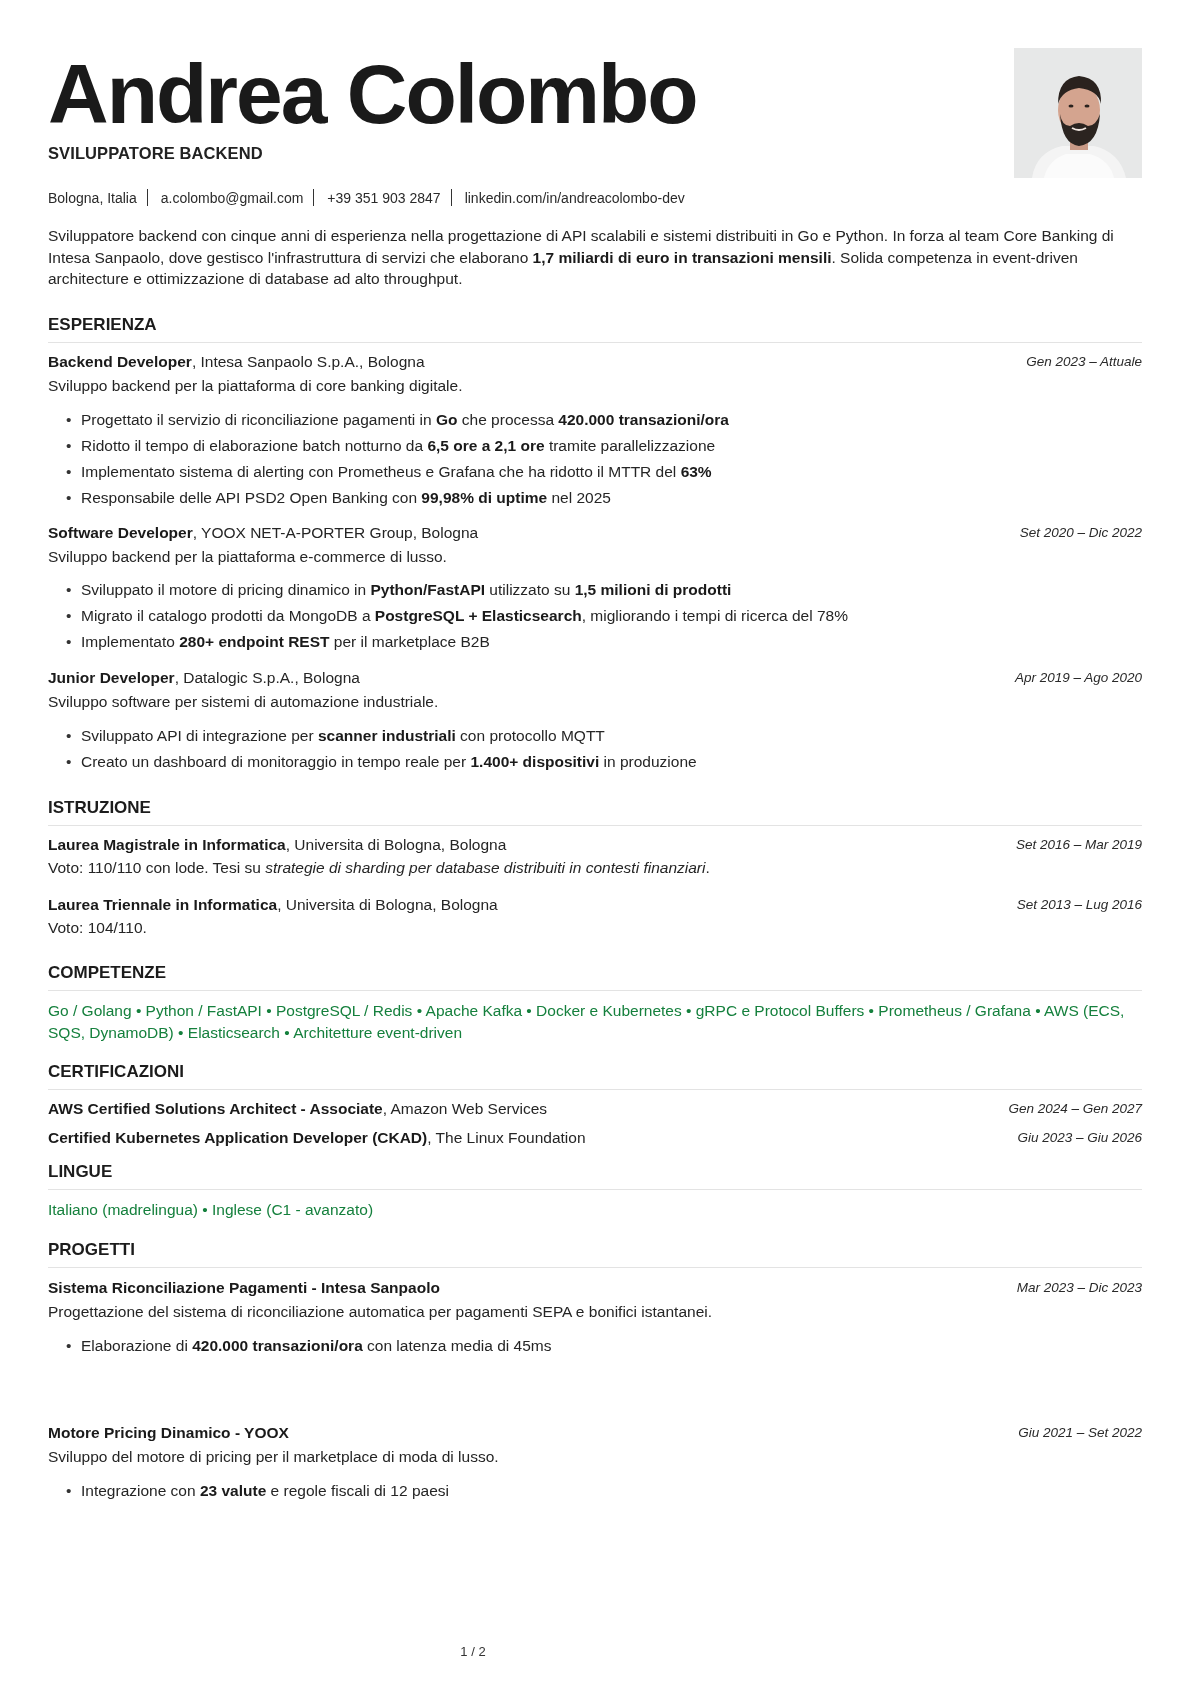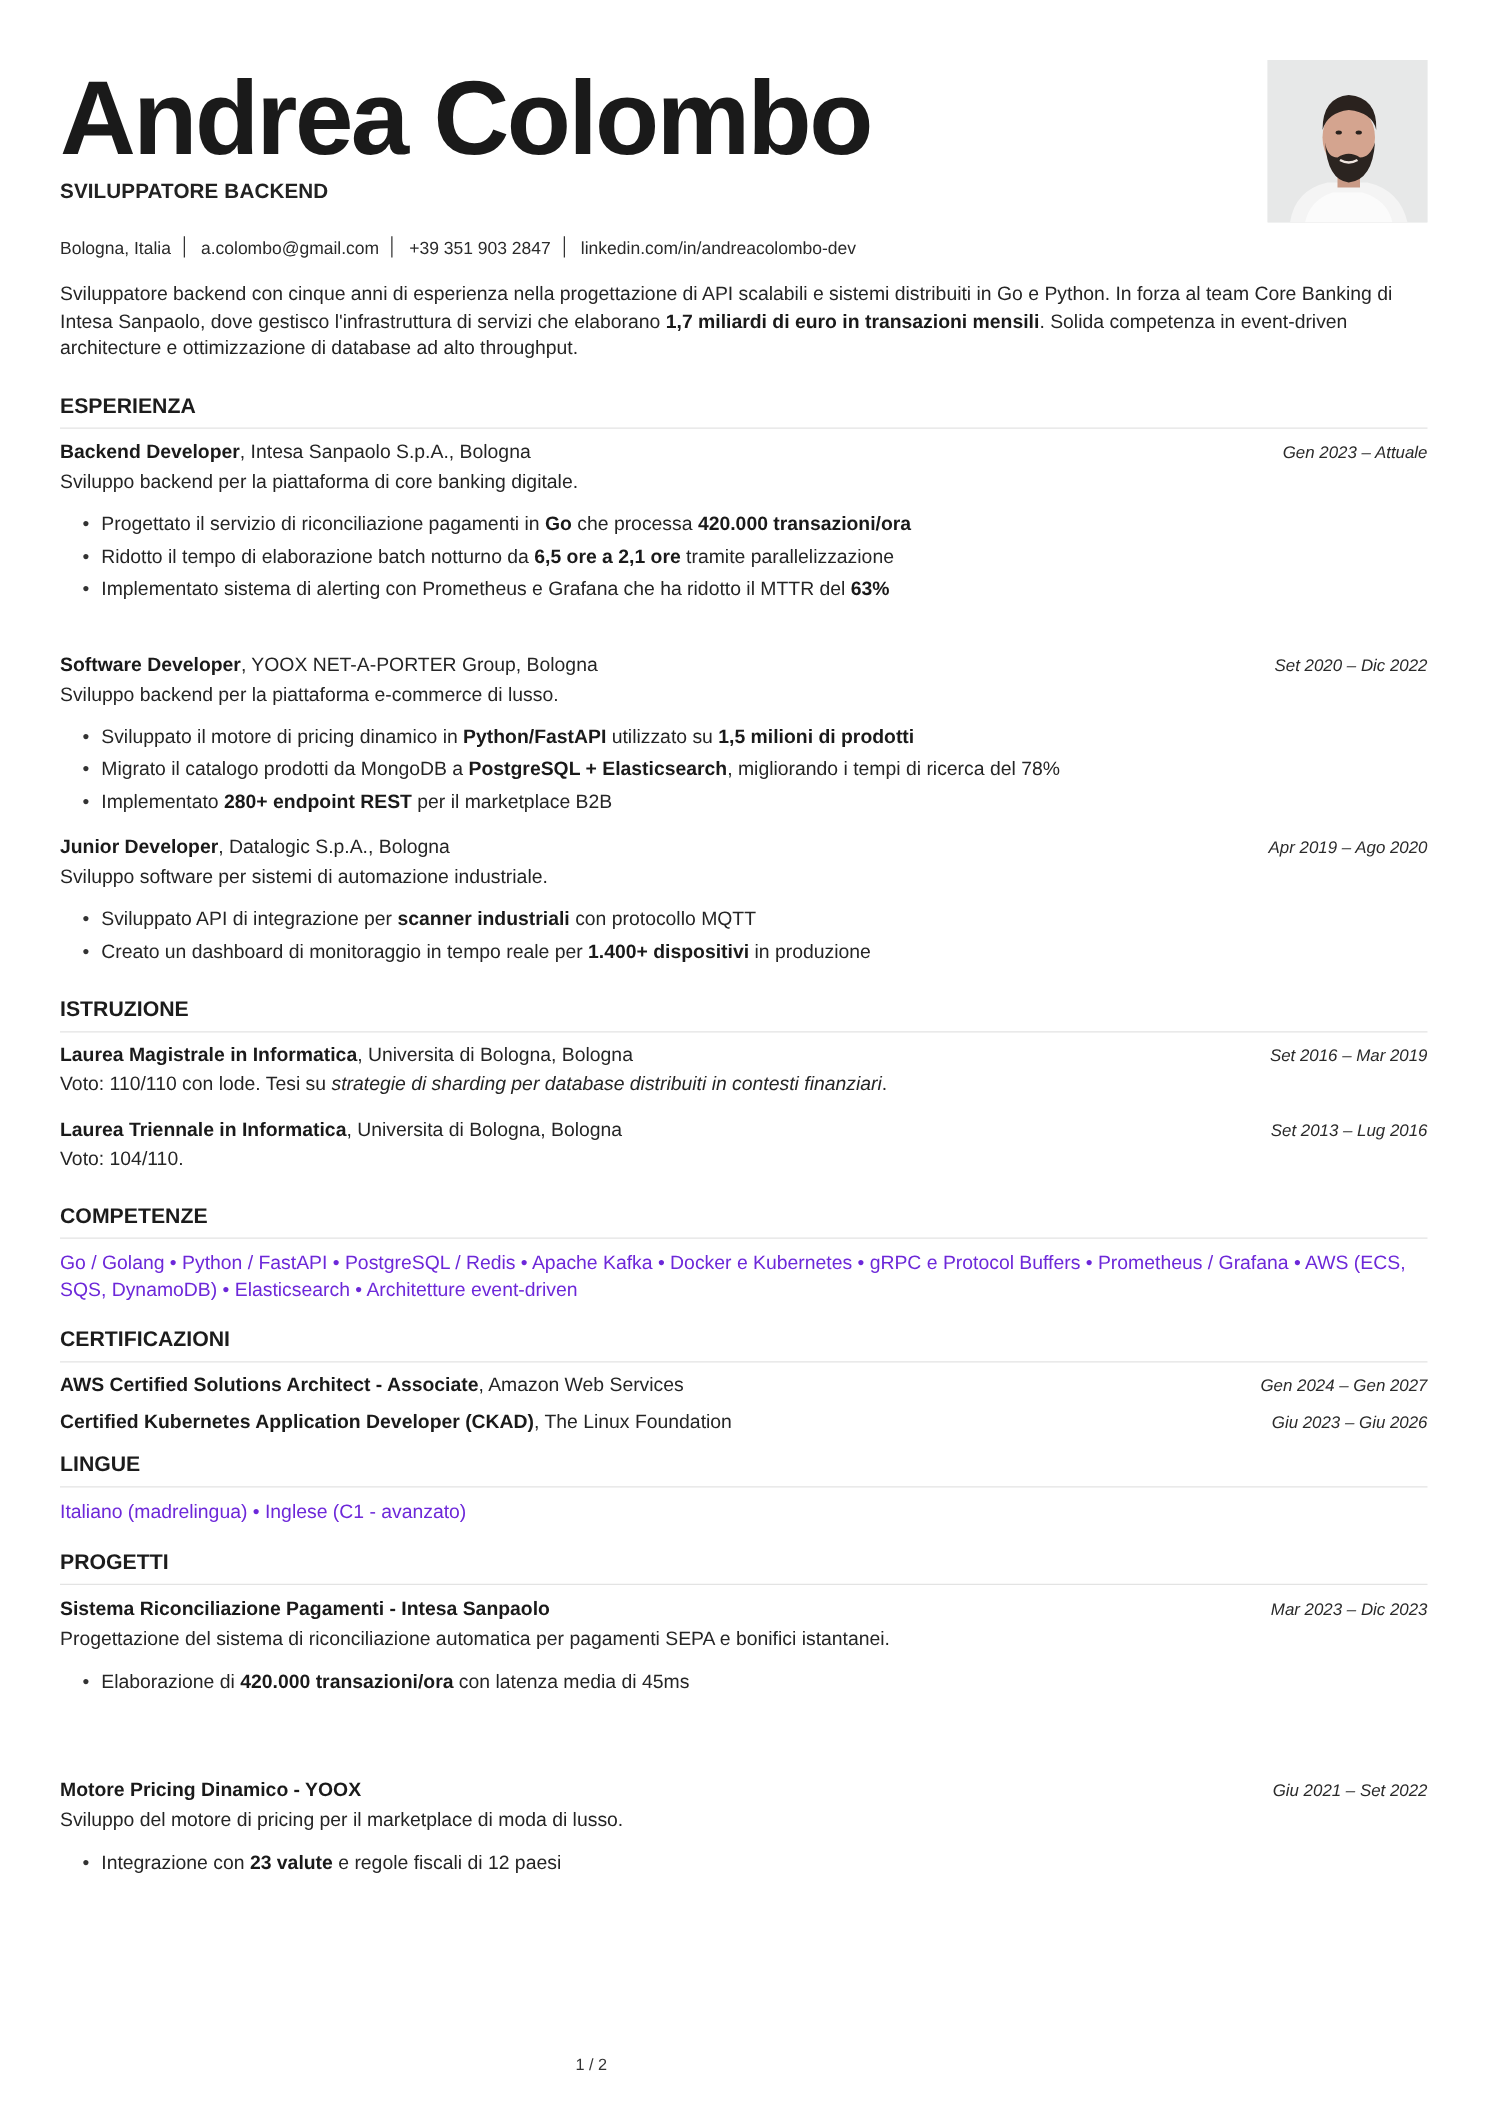--- a/index.html
+++ b/index.html
@@ -48,21 +48,21 @@
       font-style: italic; font-size: 13.5px; color: #2a2a2a;
     }
     .desc { position: absolute; left: 0; font-size: 15.5px; color: #252525; }
     ul.bullets { position: absolute; left: 33px; list-style: none; }
     ul.bullets li {
       font-size: 15.5px; color: #252525; line-height: 26px; position: relative; padding-left: 0;
     }
     ul.bullets li::before {
       content: "•"; position: absolute; left: -15px; top: 0; color: #333;
     }
-    .plain { position: absolute; left: 0; width: 1094px; font-size: 15.5px; line-height: 21.5px; color: #6d28d9; }
+    .plain { position: absolute; left: 0; width: 1094px; font-size: 15.5px; line-height: 21.5px; color: #15803d; }
     .page-num {
       position: absolute; left: 0; width: 946px; top: 1644px;
       text-align: center; font-size: 13px; color: #333;
     }
   </style>
 </head>
 <body>
 
 <div class="page">
 
@@ -100,20 +100,21 @@
 
   <div class="row" style="top:353px;">
     <span class="b">Backend Developer</span><span>, Intesa Sanpaolo S.p.A., Bologna</span>
     <span class="date">Gen 2023 – Attuale</span>
   </div>
   <div class="desc" style="top:377px;">Sviluppo backend per la piattaforma di core banking digitale.</div>
   <ul class="bullets" style="top:407px;">
     <li><span>Progettato il servizio di riconciliazione pagamenti in </span><b>Go</b><span> che processa </span><b>420.000 transazioni/ora</b></li>
     <li><span>Ridotto il tempo di elaborazione batch notturno da </span><b>6,5 ore a 2,1 ore</b><span> tramite parallelizzazione</span></li>
     <li><span>Implementato sistema di alerting con Prometheus e Grafana che ha ridotto il MTTR del </span><b>63%</b></li>
+    <li><span>Responsabile delle API PSD2 Open Banking con </span><b>99,98% di uptime</b><span> nel 2025</span></li>
   </ul>
 
   <div class="row" style="top:524px;">
     <span class="b">Software Developer</span><span>, YOOX NET-A-PORTER Group, Bologna</span>
     <span class="date">Set 2020 – Dic 2022</span>
   </div>
   <div class="desc" style="top:548px;">Sviluppo backend per la piattaforma e-commerce di lusso.</div>
   <ul class="bullets" style="top:577px;">
     <li><span>Sviluppato il motore di pricing dinamico in </span><b>Python/FastAPI</b><span> utilizzato su </span><b>1,5 milioni di prodotti</b></li>
     <li><span>Migrato il catalogo prodotti da MongoDB a </span><b>PostgreSQL + Elasticsearch</b><span>, migliorando i tempi di ricerca del 78%</span></li>

